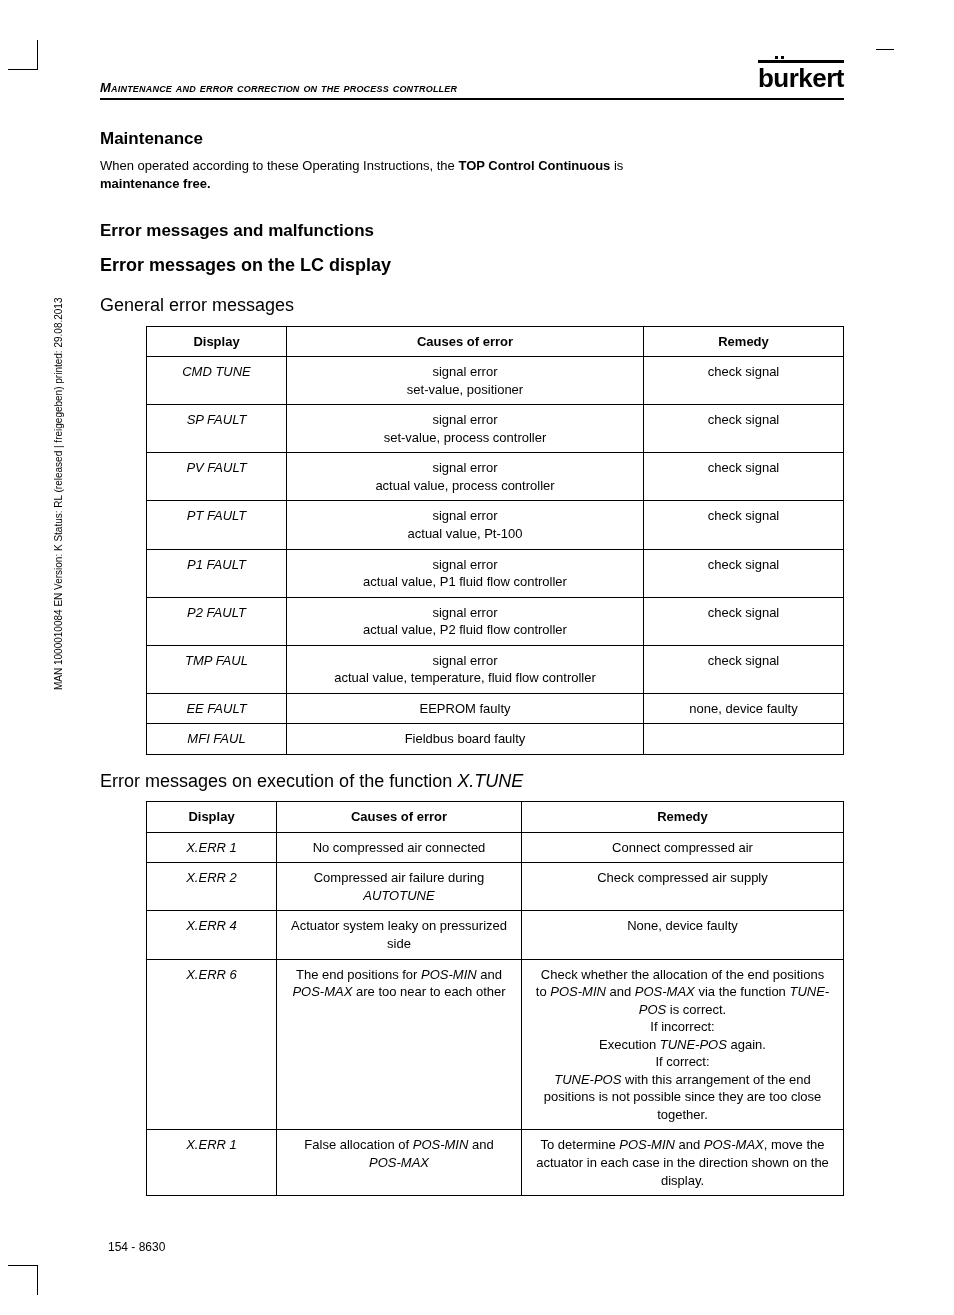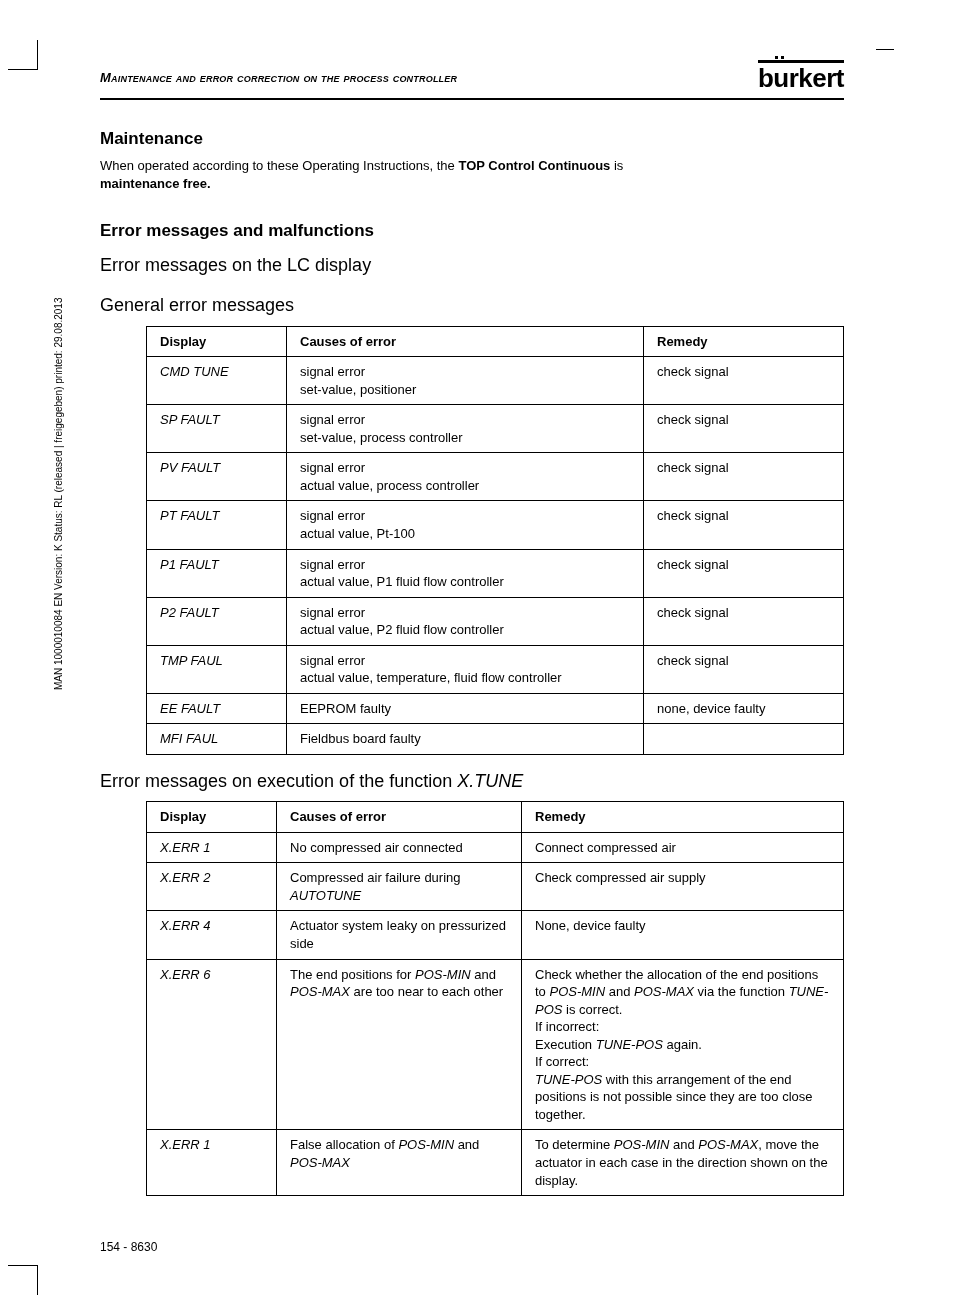--- a/index.html
+++ b/index.html
@@ -34,21 +34,21 @@
     top: 690px;
     transform: rotate(-90deg);
     transform-origin: left top;
     font-size: 10px;
     white-space: nowrap;
     color: #000;
   }
 
   .header-row {
     display: flex;
-    align-items: center;
+    align-items: flex-end;
     justify-content: space-between;
     border-bottom: 2px solid #000;
     padding-bottom: 2px;
   }
   .running-head {
     font-variant: small-caps;
     font-weight: bold;
     font-style: italic;
     font-size: 13px;
     letter-spacing: .2px;
@@ -60,41 +60,41 @@
     position: relative;
     padding-top: 1px;
   }
   .logo .bar { position:absolute; top:0; left:0; right:0; height:3px; background:#000; }
   .logo .dots { position:absolute; top:-4px; left:17px; display:flex; gap:3px; }
   .logo .dots span{ width:3px; height:3px; background:#000; display:block; }
 
   h1.section { font-size: 17px; font-weight: bold; margin: 28px 0 6px 0; }
   .indent { margin-left: 46px; }
   .para { margin: 4px 0 0 0; }
-  h2.sub { font-size: 18px; font-weight: normal; margin: 10px 0 16px 0; }
+  h2.sub { font-size: 18px; font-weight: bold; margin: 10px 0 16px 0; }
   h3.subsub { font-size: 18px; font-weight: normal; margin: 14px 0 8px 0; }
 
   table.err {
     border-collapse: collapse;
     width: 100%;
     margin-top: 4px;
     border: 1.5px solid #000;
   }
   table.err th, table.err td {
     border: 1px solid #000;
     padding: 6px 13px;
-    text-align: left;
+    text-align: center;
     vertical-align: top;
     font-size: 13px;
   }
   table.err th { font-weight: bold; }
   .italic { font-style: italic; }
   .bold { font-weight: bold; }
 
-  .footer { position:absolute; bottom:60px; left:100px; font-size:12px; }
+  .footer { position:absolute; bottom:60px; left:108px; font-size:12px; }
 </style>
 </head>
 <body>
 
 <div class="page">
   <div class="crop-tl"></div>
   <div class="crop-tr"></div>
   <div class="crop-bl"></div>
 
   <div class="side-text">MAN 1000010084 EN Version: K Status: RL (released | freigegeben) printed: 29.08.2013</div>

